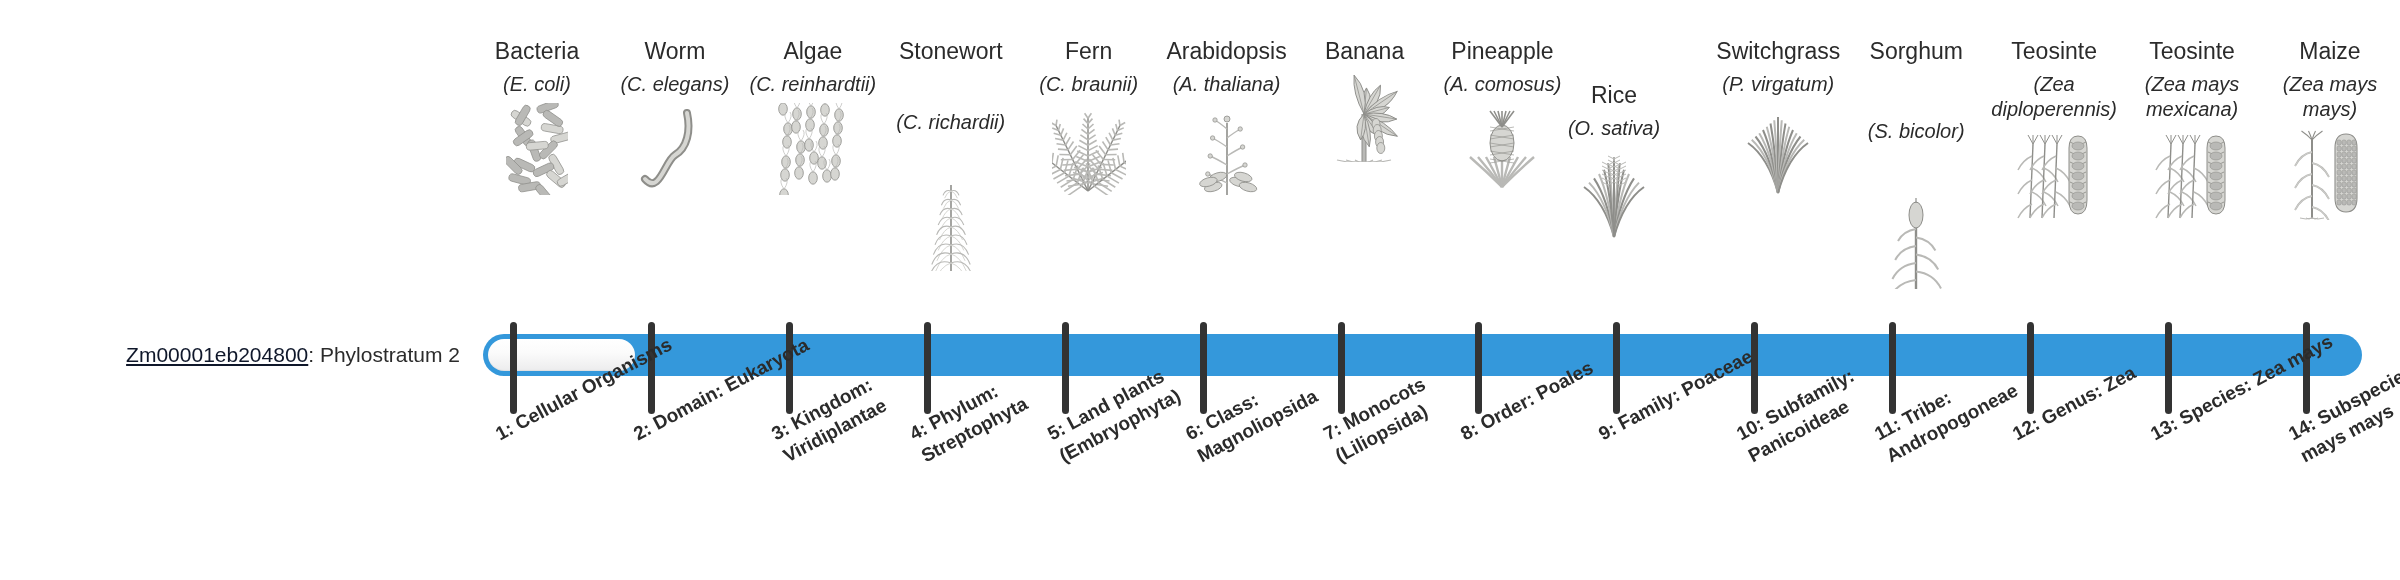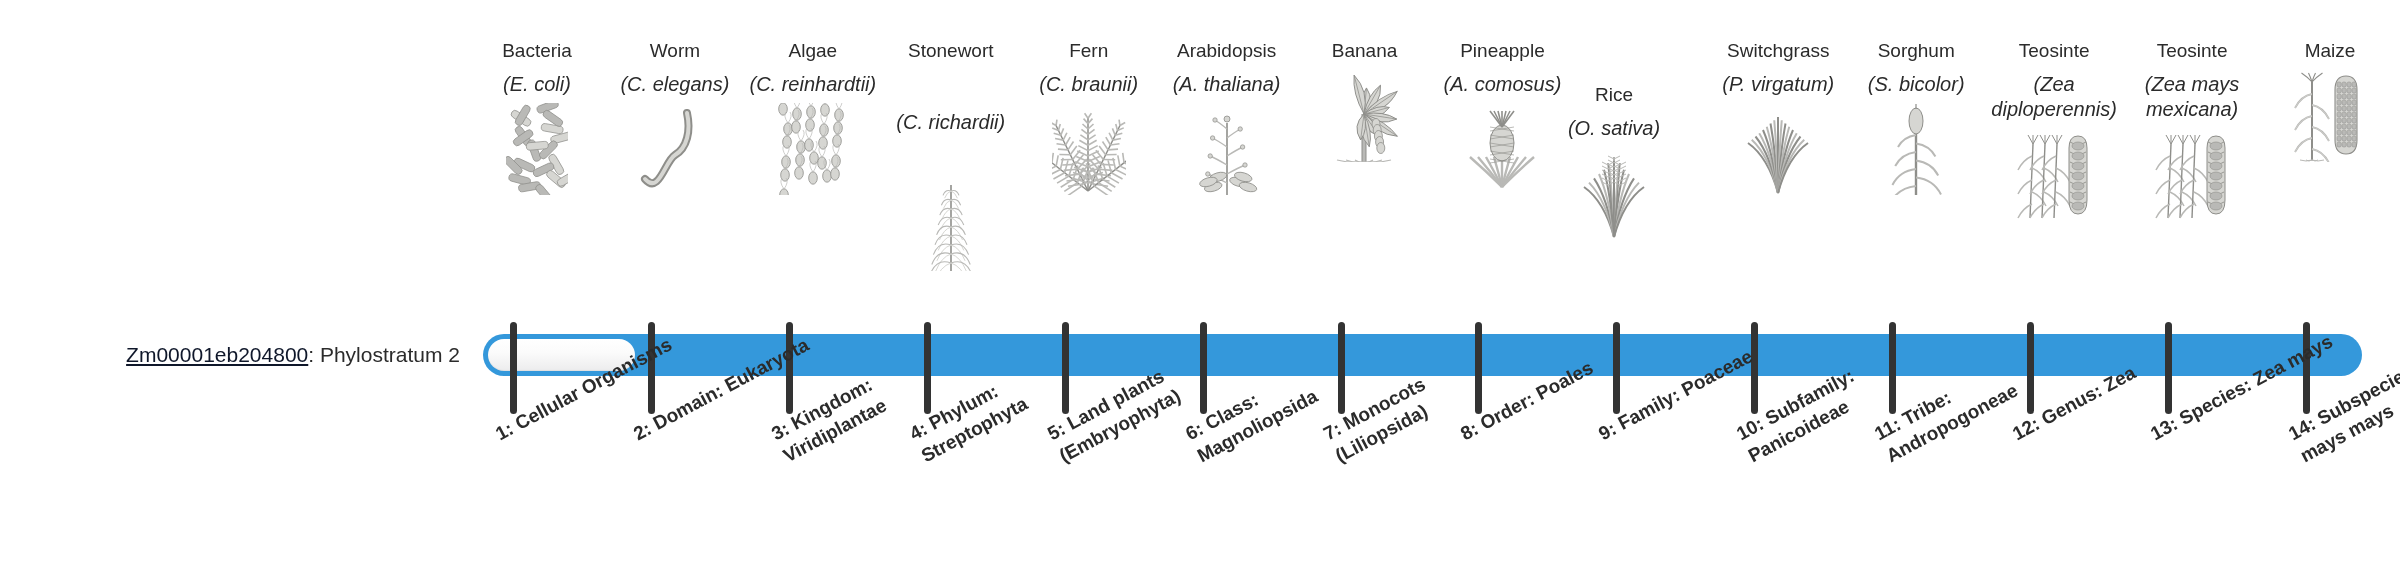--- a/index.html
+++ b/index.html
@@ -13,21 +13,21 @@
   }
   #figure{position:relative;width:2400px;height:580px;}
 
   
   #species-row{position:absolute;left:0;top:0;width:2400px;height:300px;}
   .species-col{
     position:absolute;top:38px;
     display:flex;flex-direction:column;align-items:center;
   }
   .species-common{
-    font-size:19px;line-height:26px;color:#2b2b2b;
+    font-size:23px;line-height:26px;color:#2b2b2b;
     text-align:center;white-space:nowrap;
   }
   .species-latin{
     font-size:20px;line-height:25px;color:#2b2b2b;
     font-style:italic;text-align:center;margin-top:8px;
   }
   .species-art{
     margin-top:6px;height:92px;width:100%;
     display:flex;align-items:flex-end;justify-content:center;gap:4px;
   }
@@ -626,21 +626,21 @@
             <path d="M36 90 Q 38.5 48 43.5 20.5" fill="none" stroke="#8e8e8a" stroke-width="2"></path>
             <path d="M36 90 Q 39.75 49 47.25 23.75" fill="none" stroke="#b9b9b6" stroke-width="2"></path>
             <path d="M36 90 Q 41 50 51 27" fill="none" stroke="#8e8e8a" stroke-width="2"></path>
             <path d="M36 90 Q 42.25 51 54.75 30.25" fill="none" stroke="#b9b9b6" stroke-width="2"></path>
             <path d="M36 90 Q 43.5 52 58.5 33.5" fill="none" stroke="#8e8e8a" stroke-width="2"></path>
             <path d="M36 90 Q 44.75 53 62.25 36.75" fill="none" stroke="#b9b9b6" stroke-width="2"></path>
             <path d="M36 90 Q 46 54 66 40" fill="none" stroke="#8e8e8a" stroke-width="2"></path>
           </svg>
         </div>
       </div>
-      <div class="species-col" style="left: 1850.23px; width: 132px;">
+      <div class="species-col" style="left: 1850.23px; width: 132px; gap: 47px;">
         <div class="species-common">Sorghum</div>
         <div class="species-latin">(S. bicolor)</div>
         <div class="species-art">
           <svg width="68" height="92" viewBox="0 0 68 92">
             <path d="M34 92 L34 24" stroke="#8e8e8a" stroke-width="2.4" fill="none"></path>
             <path d="M34 32 q -12.6 2 -18 12" fill="none" stroke="#b9b9b6" stroke-width="2"></path>
             <path d="M34 40.5 q 13.579999999999998 2 19.4 13" fill="none" stroke="#b9b9b6" stroke-width="2"></path>
             <path d="M34 49 q -14.559999999999999 2 -20.8 14" fill="none" stroke="#b9b9b6" stroke-width="2"></path>
             <path d="M34 57.5 q 15.54 2 22.2 15" fill="none" stroke="#b9b9b6" stroke-width="2"></path>
             <path d="M34 66 q -16.52 2 -23.6 16" fill="none" stroke="#b9b9b6" stroke-width="2"></path>
@@ -750,20 +750,21 @@
               <path d="M2 64 q 8 5 16 0" fill="none" stroke="#8e8e8a" stroke-width="0.9"></path>
               <ellipse cx="10" cy="68" rx="6" ry="4" fill="#b9b9b6" stroke="#8e8e8a" stroke-width="0.6"></ellipse>
               <path d="M2 74 q 8 5 16 0" fill="none" stroke="#8e8e8a" stroke-width="0.9"></path>
               <ellipse cx="10" cy="78" rx="6" ry="4" fill="#b9b9b6" stroke="#8e8e8a" stroke-width="0.6"></ellipse>
             </g>
           </svg>
         </div>
       </div>
       <div class="species-col" style="left: 2264px; width: 132px;">
         <div class="species-common">Maize</div>
+        <div class="species-latin">(Zea mays mays)</div>
         <div class="species-art">
           <svg width="76" height="92" viewBox="0 0 76 92">
             <path d="M20 90 L20 12" stroke="#8e8e8a" stroke-width="2" fill="none"></path>
             <path d="M20 24 q -11 2 -17 14" fill="none" stroke="#b9b9b6" stroke-width="1.8"></path>
             <path d="M20 24 q -11 2 -17 14" fill="none" stroke="#d6d6d2" stroke-width="0.7"></path>
             <path d="M20 35 q 11 2 17 14" fill="none" stroke="#b9b9b6" stroke-width="1.8"></path>
             <path d="M20 35 q 11 2 17 14" fill="none" stroke="#d6d6d2" stroke-width="0.7"></path>
             <path d="M20 46 q -11 2 -17 14" fill="none" stroke="#b9b9b6" stroke-width="1.8"></path>
             <path d="M20 46 q -11 2 -17 14" fill="none" stroke="#d6d6d2" stroke-width="0.7"></path>
             <path d="M20 57 q 11 2 17 14" fill="none" stroke="#b9b9b6" stroke-width="1.8"></path>

